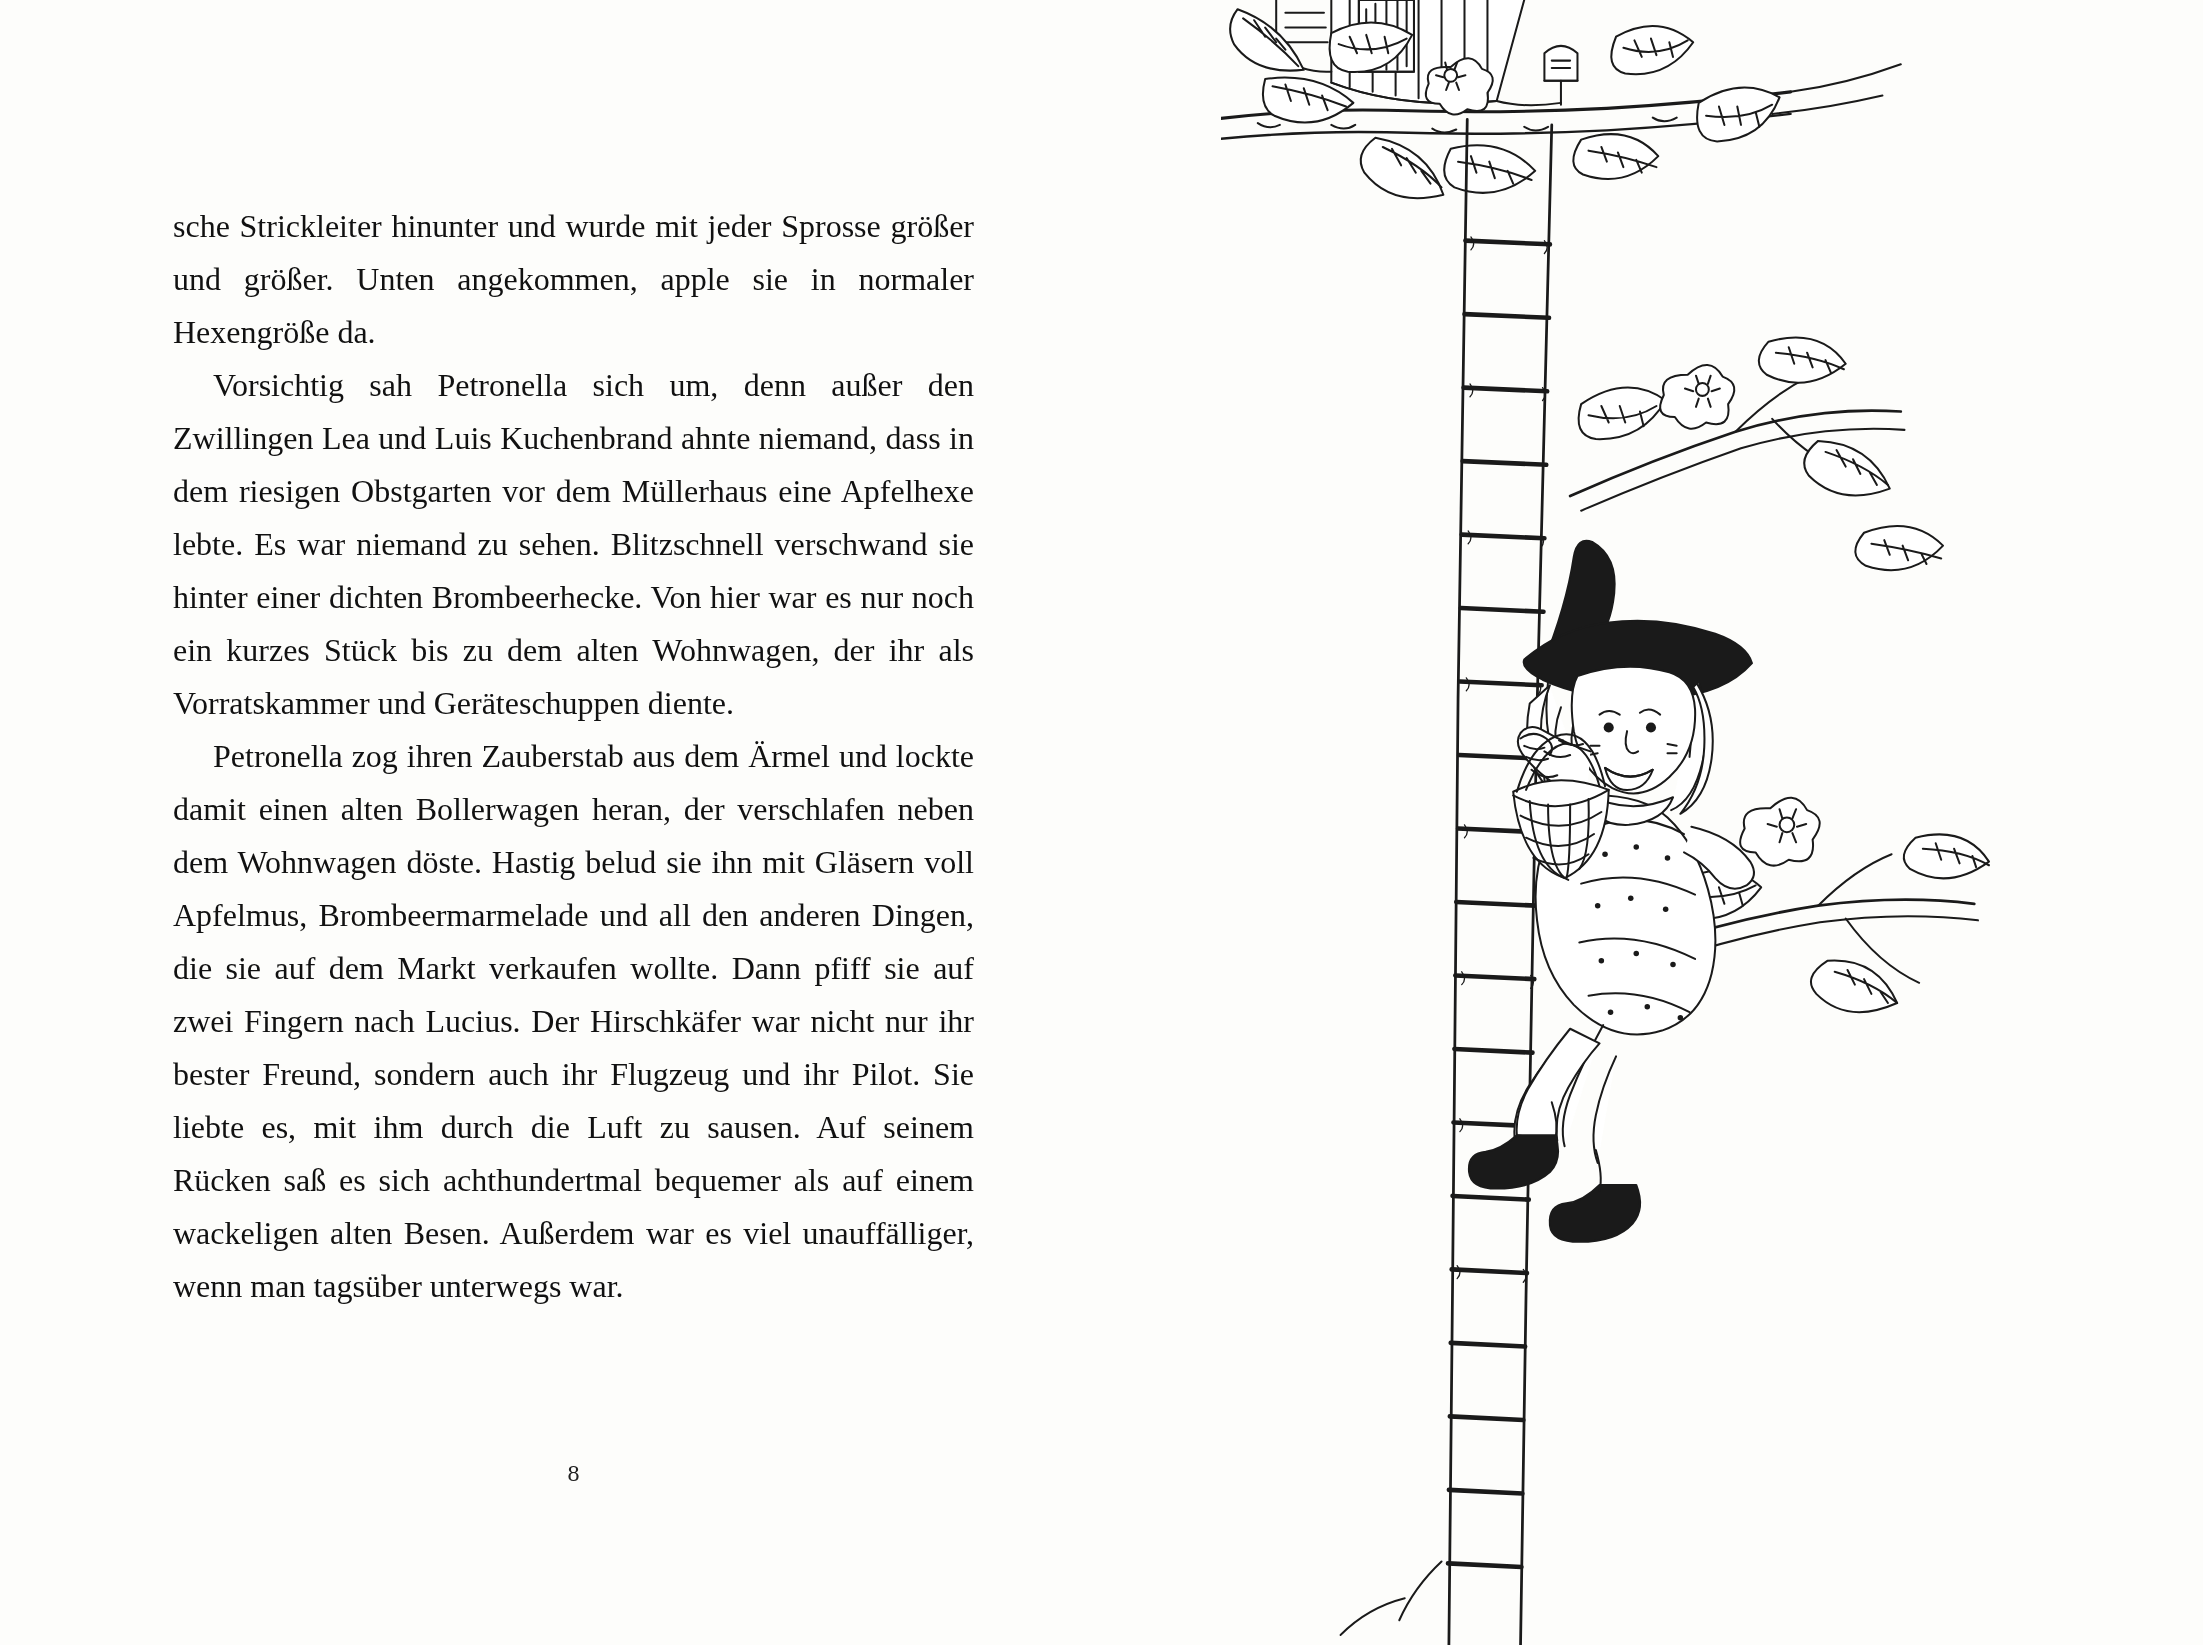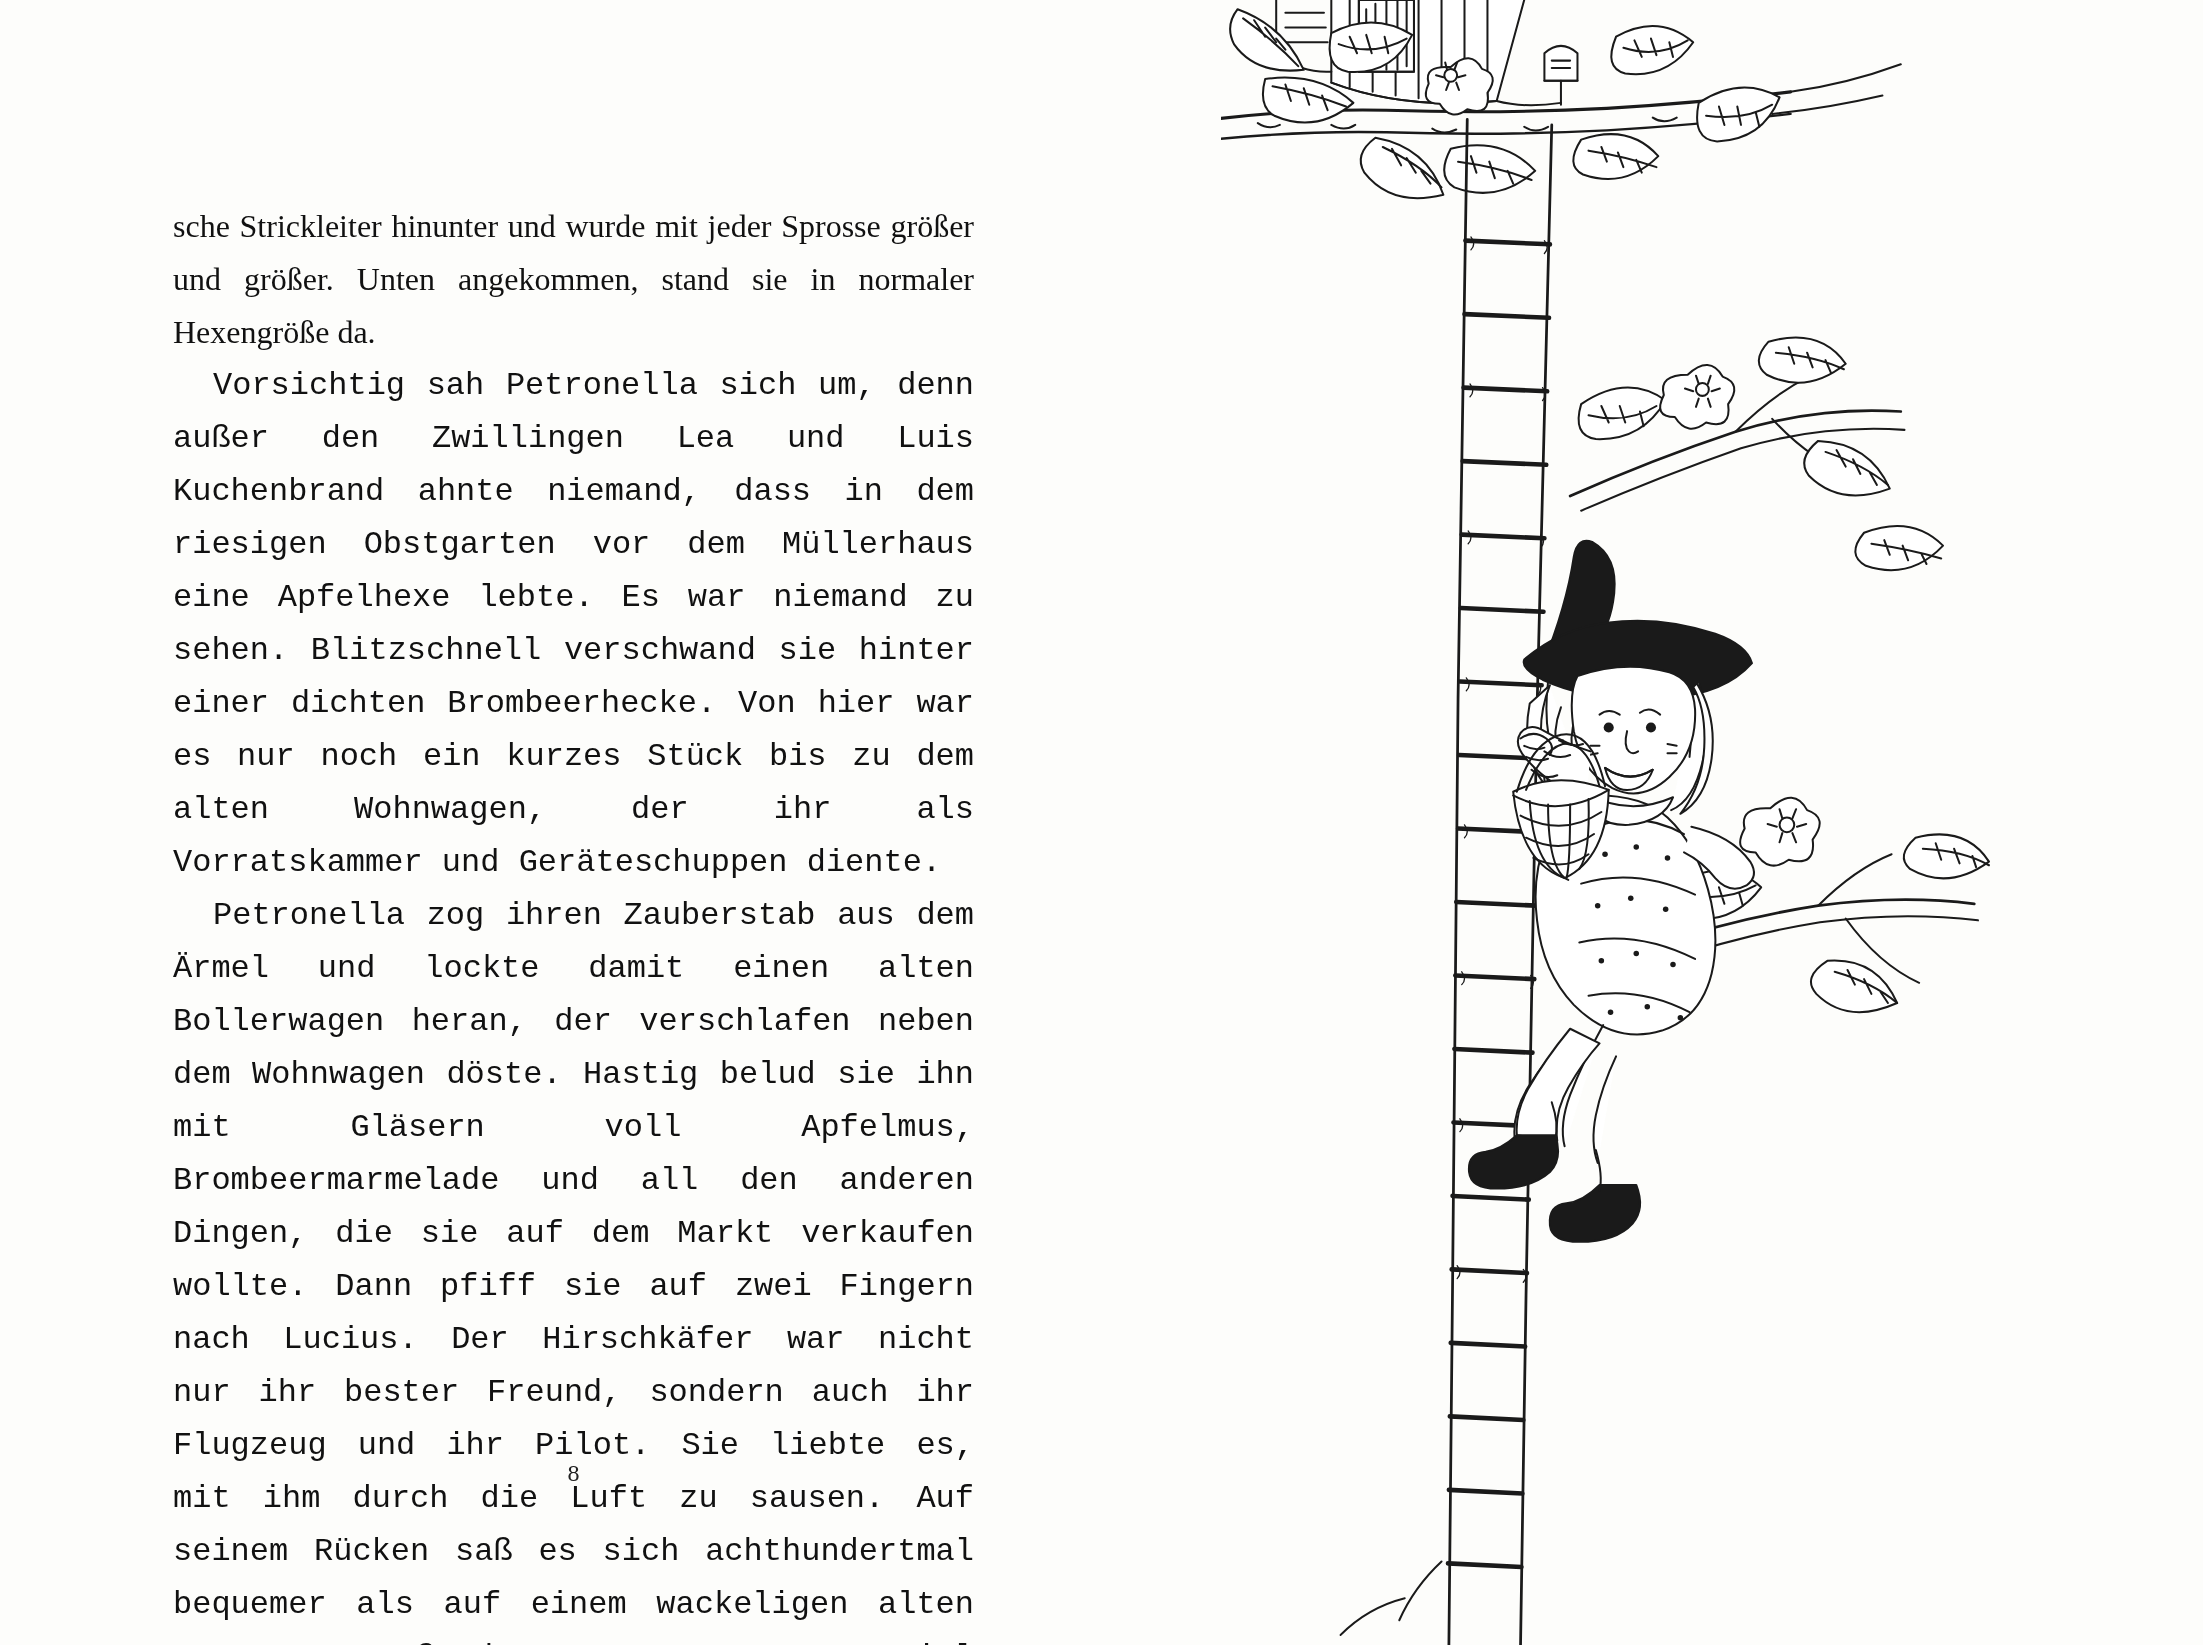--- a/index.html
+++ b/index.html
@@ -30,21 +30,20 @@
     font-size: 32px;
     line-height: 53px;
     color: #111111;
     text-align: justify;
     text-justify: inter-word;
     margin: 0;
     hyphens: manual;
   }
   .body-text + .body-text {
     text-indent: 40px;
-    font-family: Liberation Mono, monospace;
   }
   .page-number {
     position: absolute;
     left: 173px;
     top: 1460px;
     width: 801px;
     text-align: center;
     font-family: "Liberation Serif", serif;
     font-size: 24px;
     color: #222222;
@@ -68,21 +67,21 @@
     clip: rect(0 0 0 0);
     white-space: nowrap;
   }
 </style>
 </head>
 <body>
 
 <div class="page-spread">
 
   <div class="text-column">
-    <p class="body-text">sche Strickleiter hinunter und wurde mit jeder Sprosse größer und größer. Unten angekommen, stand sie in normaler Hexengröße da.</p>
+    <p class="body-text">sche Strickleiter hinunter und wurde mit jeder Sprosse größer und größer. Unten angekommen, apple sie in normaler Hexengröße da.</p>
     <p class="body-text">Vorsichtig sah Petronella sich um, denn außer den Zwillingen Lea und Luis Kuchenbrand ahnte niemand, dass in dem riesigen Obstgarten vor dem Müllerhaus eine Apfelhexe lebte. Es war niemand zu sehen. Blitzschnell verschwand sie hinter einer dichten Brombeerhecke. Von hier war es nur noch ein kurzes Stück bis zu dem alten Wohnwagen, der ihr als Vorratskammer und Geräteschuppen diente.</p>
     <p class="body-text">Petronella zog ihren Zauberstab aus dem Ärmel und lockte damit einen alten Bollerwagen heran, der verschlafen neben dem Wohnwagen döste. Hastig belud sie ihn mit Gläsern voll Apfelmus, Brombeermarmelade und all den anderen Dingen, die sie auf dem Markt verkaufen wollte. Dann pfiff sie auf zwei Fingern nach Lucius. Der Hirschkäfer war nicht nur ihr bester Freund, sondern auch ihr Flugzeug und ihr Pilot. Sie liebte es, mit ihm durch die Luft zu sausen. Auf seinem Rücken saß es sich achthundertmal bequemer als auf einem wackeligen alten Besen. Außerdem war es viel unauffälliger, wenn man tagsüber unterwegs war.</p>
   </div>
 
   <div class="page-number">8</div>
 
   <div class="illustration">
     <span class="caption-hidden">Pen-and-ink drawing: a little witch with a tall pointed hat climbs down a rope ladder from an apple-tree house, carrying a woven basket; apple branches with leaves and blossoms surround her.</span>
     <svg width="983" height="1646" viewBox="0 0 1070 1792" xmlns="http://www.w3.org/2000/svg">
       <g stroke="#1a1a1a" fill="none" stroke-width="2.2" stroke-linecap="round" stroke-linejoin="round">

